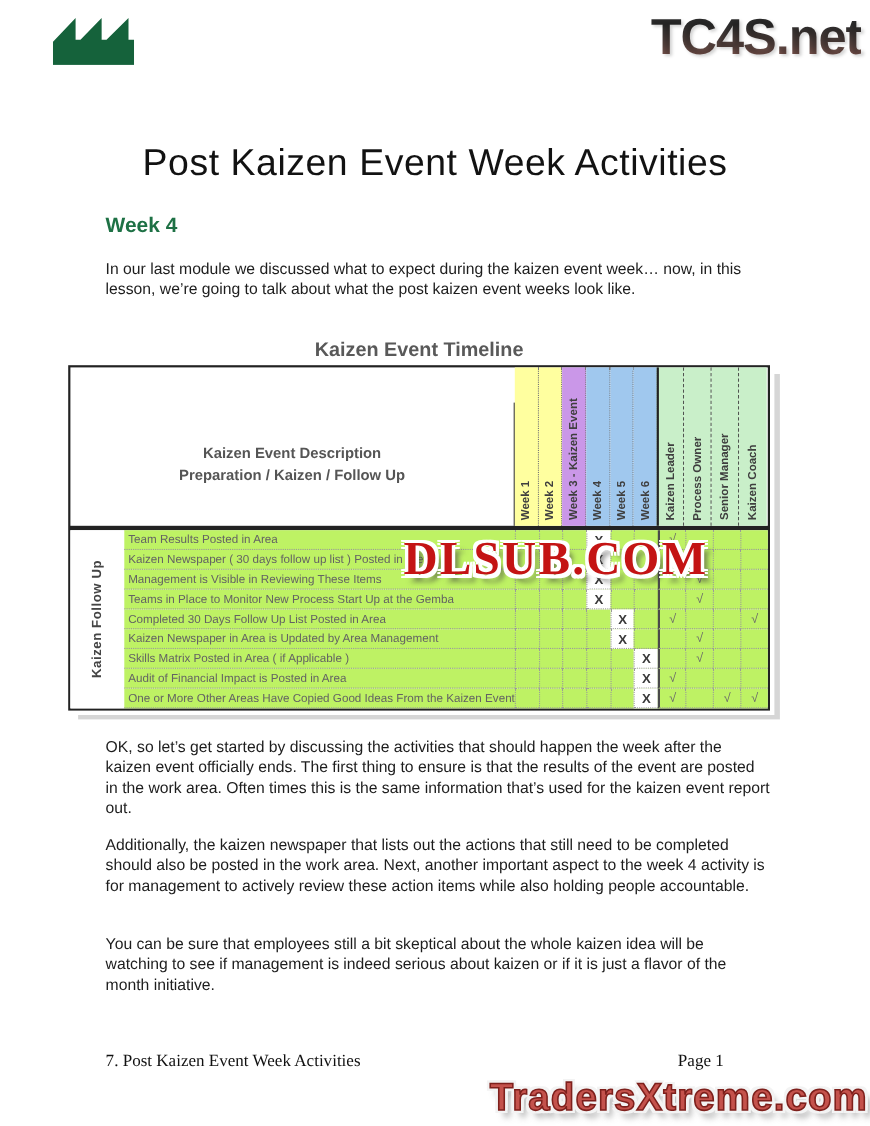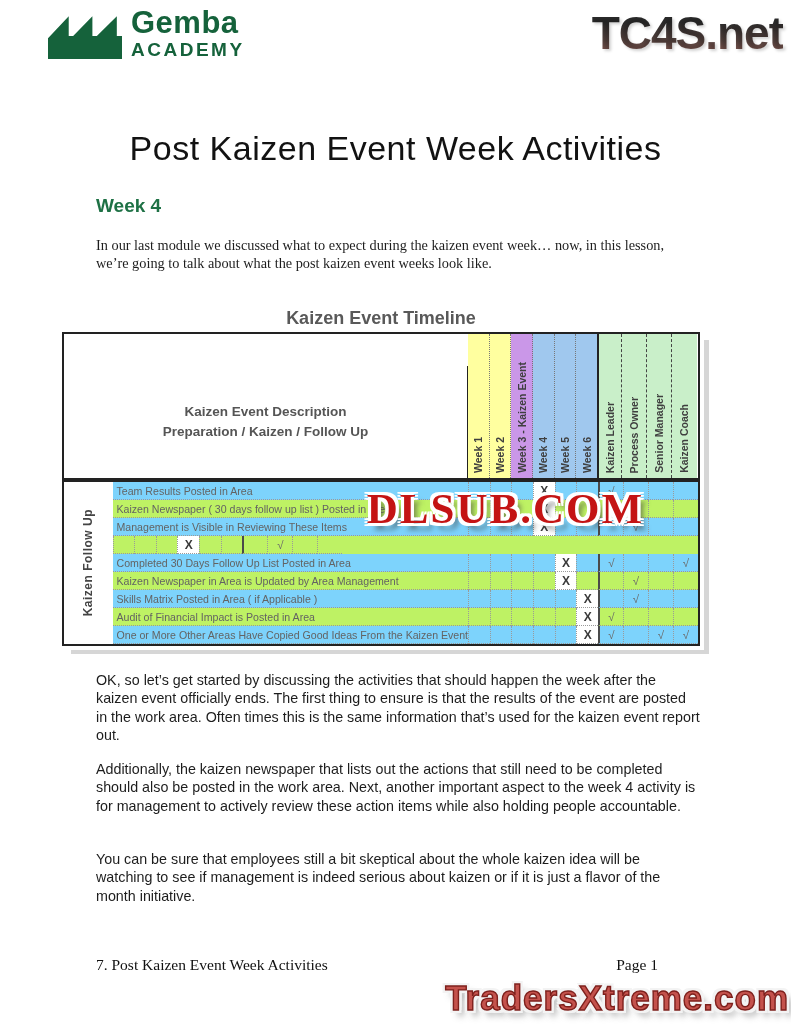--- a/index.html
+++ b/index.html
@@ -19,21 +19,21 @@
     color:#3a3a3a;
     background:linear-gradient(180deg,#2b2b2b 30%,#55423e 65%,#9b625a 100%);
     -webkit-background-clip:text;background-clip:text;-webkit-text-fill-color:transparent;
     text-shadow:2px 2px 3px rgba(0,0,0,0.18);}
 
   
   .doc-title{position:absolute;top:129px;left:0;width:100%;text-align:center;
     font-size:34px;font-weight:400;color:#121212;letter-spacing:.5px;}
   .week-heading{position:absolute;left:96px;top:195px;font-size:19px;font-weight:bold;color:#1E7145;}
   .para{position:absolute;left:96px;width:604px;font-size:14.3px;line-height:18.4px;color:#1d1d1d;}
-  .para-1{top:236px;font-family:Liberation Serif, serif;}
+  .para-1{top:236px;}
   .para-2{top:671px;}
   .para-3{top:760px;}
   .para-4{top:850px;}
 
   
   .ttable-title{position:absolute;left:62px;top:308px;width:638px;text-align:center;
     font-size:18px;font-weight:bold;color:#595959;}
   .ttable{position:absolute;left:62px;top:332px;width:638px;
     box-shadow:4px 4px 0 #ffffff,9px 8px 0 #d6d6d6;}
   .thead{display:flex;height:148px;border:2px solid #222;box-sizing:border-box;background:#fff;}
@@ -54,21 +54,21 @@
   .colcell.rp:last-child{border-right:none;}
   .colcell.first-rp{border-left:2px solid #222;margin-left:-1px;}
   .vlabel{writing-mode:vertical-rl;transform:rotate(180deg);
     font-size:10.5px;font-weight:bold;color:#3f3f3f;white-space:nowrap;}
 
   .tbody{display:flex;border:2px solid #222;border-top:2px solid #222;box-sizing:border-box;background:#fff;}
   .side-cell{width:50px;display:flex;align-items:center;justify-content:center;background:#fff;}
   .side-cell .vlabel{font-size:12px;letter-spacing:.5px;color:#444;}
   .rows{flex:1;}
   .trow{display:flex;height:18px;}
-  .trow.odd{background:#7dd3fc;}
+  .trow.odd{background:#bef264;}
   .trow.even{background:#bef264;}
   .label-cell{flex:1;min-width:0;font-size:10.6px;color:#636363;display:flex;align-items:center;
     padding-left:4px;box-sizing:border-box;border-bottom:1px dotted #9a9a9a;
     white-space:nowrap;overflow:hidden;}
   .mark-cell{box-sizing:border-box;border-left:1px dotted #9a9a9a;border-bottom:1px dotted #9a9a9a;
     display:flex;align-items:center;justify-content:center;font-size:11.5px;color:#6a6a6a;}
   .mark-cell.wk{width:21.67px;}
   .mark-cell.rp{width:25px;}
   .mark-cell.first-rp{border-left:2px solid #4a4a4a;}
   .mark-cell.xmark{background:#fff;color:#3a3a3a;font-weight:bold;font-size:12px;}
@@ -89,24 +89,20 @@
 
   
   .footer{position:absolute;left:96px;top:956px;width:562px;display:flex;justify-content:space-between;
     font-family:"Liberation Serif", serif;font-size:15.5px;color:#111;}
 </style>
 </head>
 <body>
 
 <div class="logo">
   <div class="factory" style="background: rgb(21, 98, 59);"></div>
-  <div class="brand" style="color: rgb(21, 98, 59);">
-    <div class="brand-top">Gemba</div>
-    <div class="brand-bottom">ACADEMY</div>
-  </div>
 </div>
 <div class="tc4s">TC4S.net</div>
 
 <div class="doc-title">Post Kaizen Event Week Activities</div>
 <div class="week-heading" style="color: rgb(30, 113, 69);">Week 4</div>
 <div class="para para-1">In our last module we discussed what to expect during the kaizen event week… now, in this lesson, we’re going to talk about what the post kaizen event weeks look like.</div>
 
 <div class="ttable-title">Kaizen Event Timeline</div>
 
 <div class="ttable">
@@ -188,20 +184,21 @@
           <div class="mark-cell wk"></div>
           <div class="mark-cell wk xmark">X</div>
           <div class="mark-cell wk"></div>
           <div class="mark-cell wk"></div>
           <div class="mark-cell rp first-rp"></div>
           <div class="mark-cell rp">√</div>
           <div class="mark-cell rp"></div>
           <div class="mark-cell rp"></div>
         </div>
         <div class="trow even">
+          <div class="label-cell">Teams in Place to Monitor New Process Start Up at the Gemba</div>
           <div class="mark-cell wk"></div>
           <div class="mark-cell wk"></div>
           <div class="mark-cell wk"></div>
           <div class="mark-cell wk xmark">X</div>
           <div class="mark-cell wk"></div>
           <div class="mark-cell wk"></div>
           <div class="mark-cell rp first-rp"></div>
           <div class="mark-cell rp">√</div>
           <div class="mark-cell rp"></div>
           <div class="mark-cell rp"></div>

